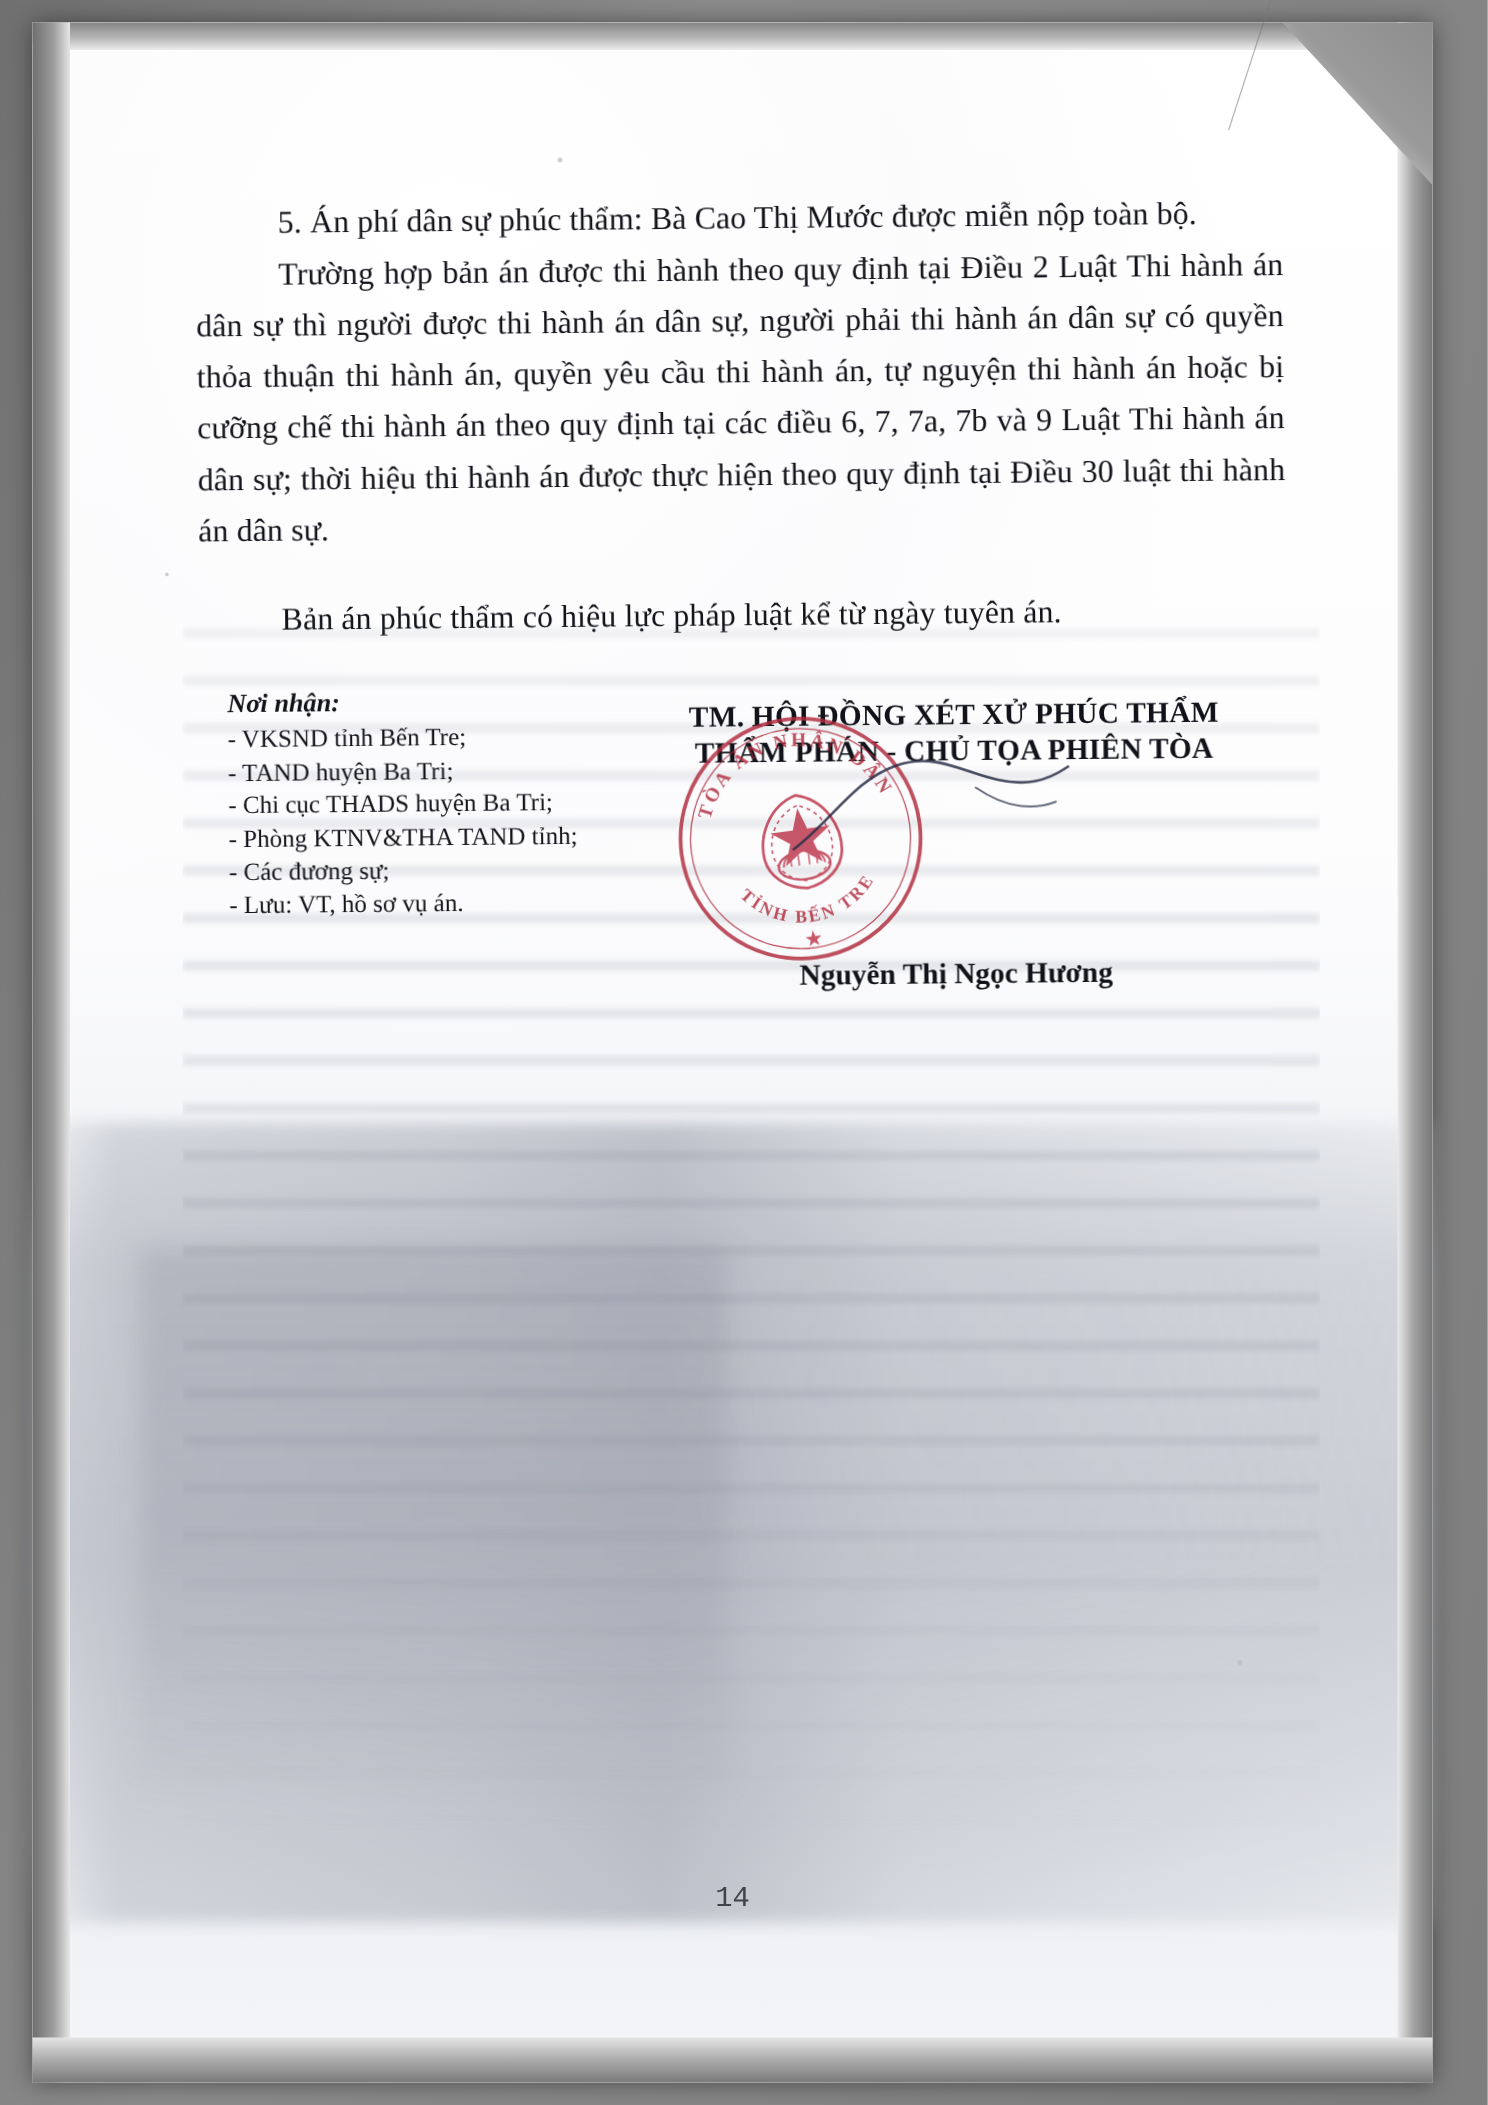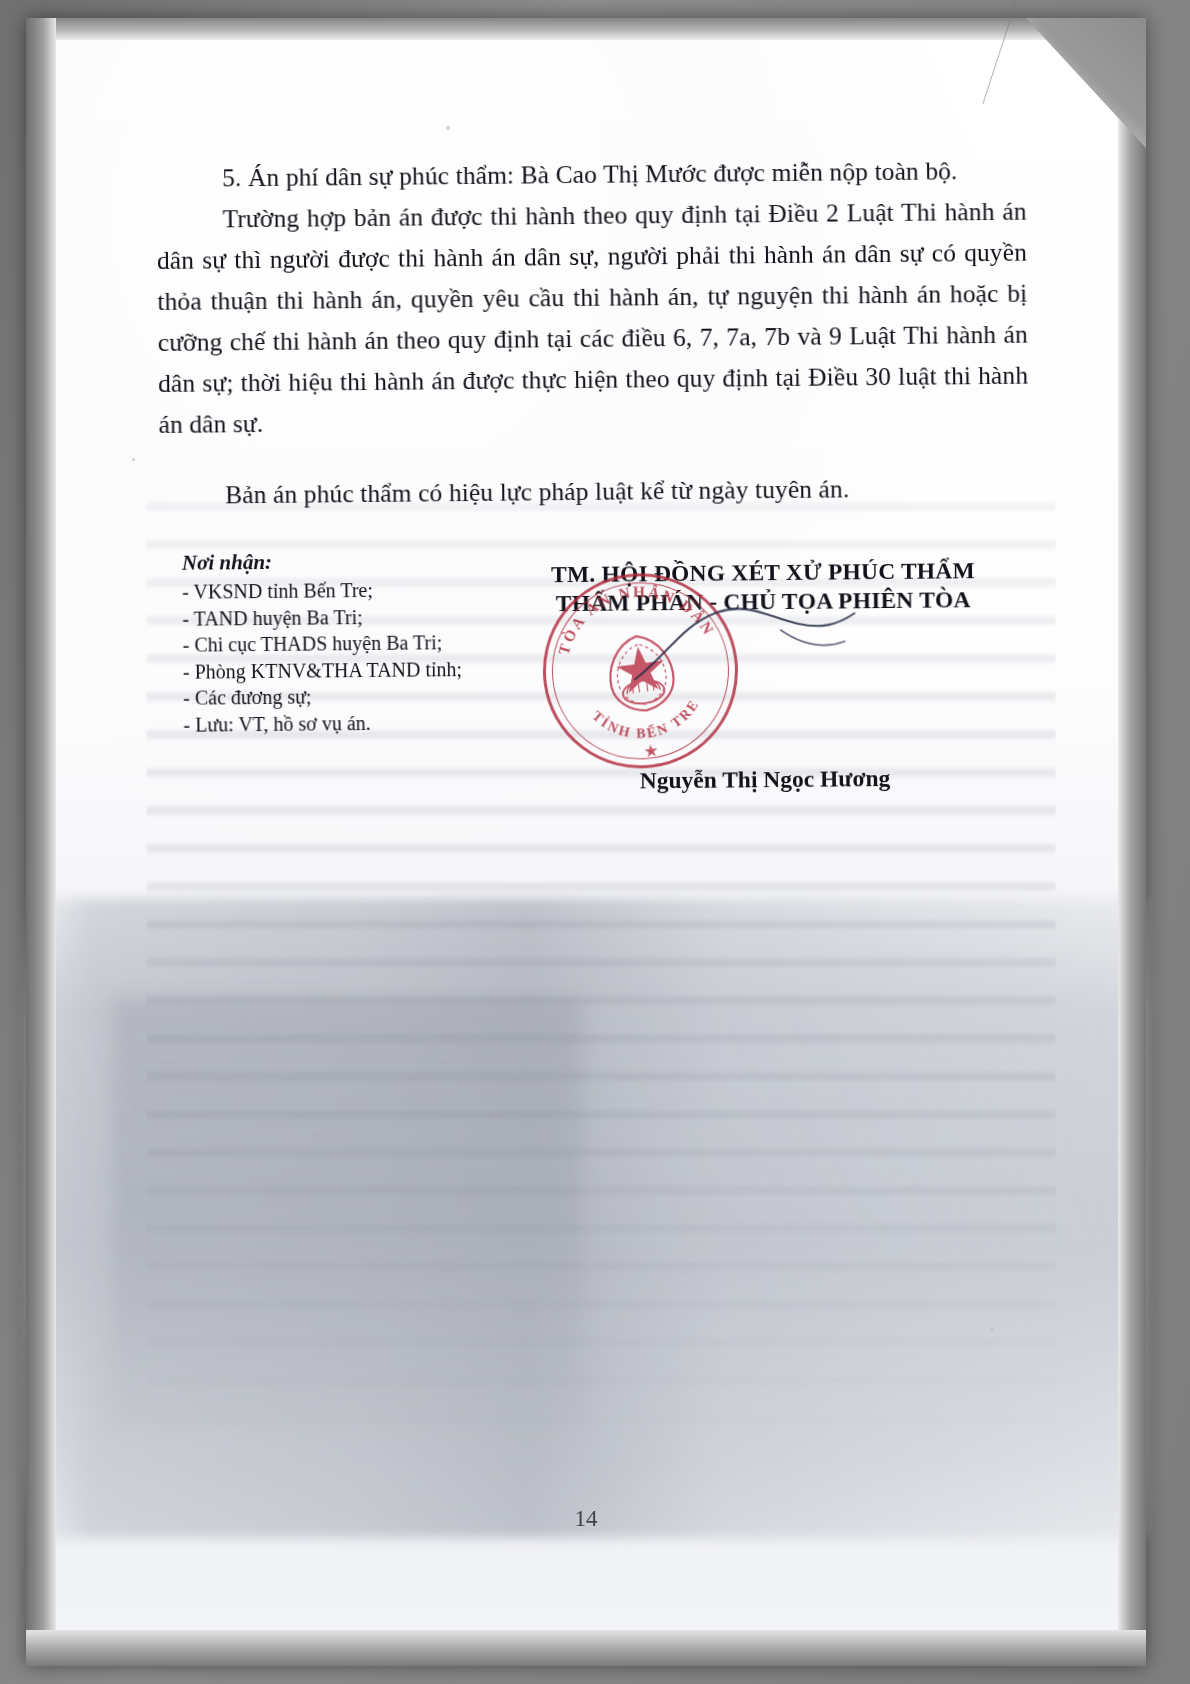--- a/index.html
+++ b/index.html
@@ -192,20 +192,21 @@
   }
 
   
   .page-number{
     position:absolute;
     left:0;right:0;top:1488px;
     text-align:center;
     font-size:23px;
     color:#2a2c33;
     opacity:.85;
+    font-family:Liberation Mono, monospace;
   }
   .speck{position:absolute;background:#b9bcc4;border-radius:50%;opacity:.7;}
 </style>
 </head>
 <body>
 
 <div class="scan-bg"></div>
 
 <div class="page-sheet">
 

